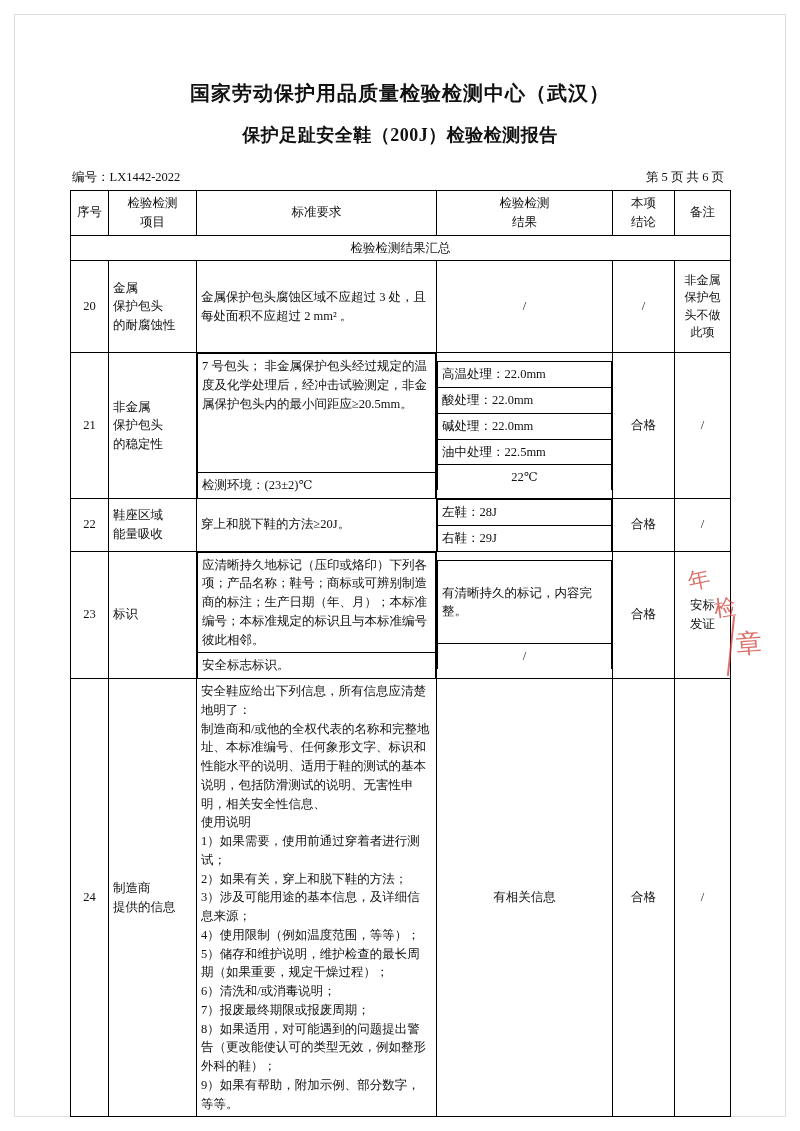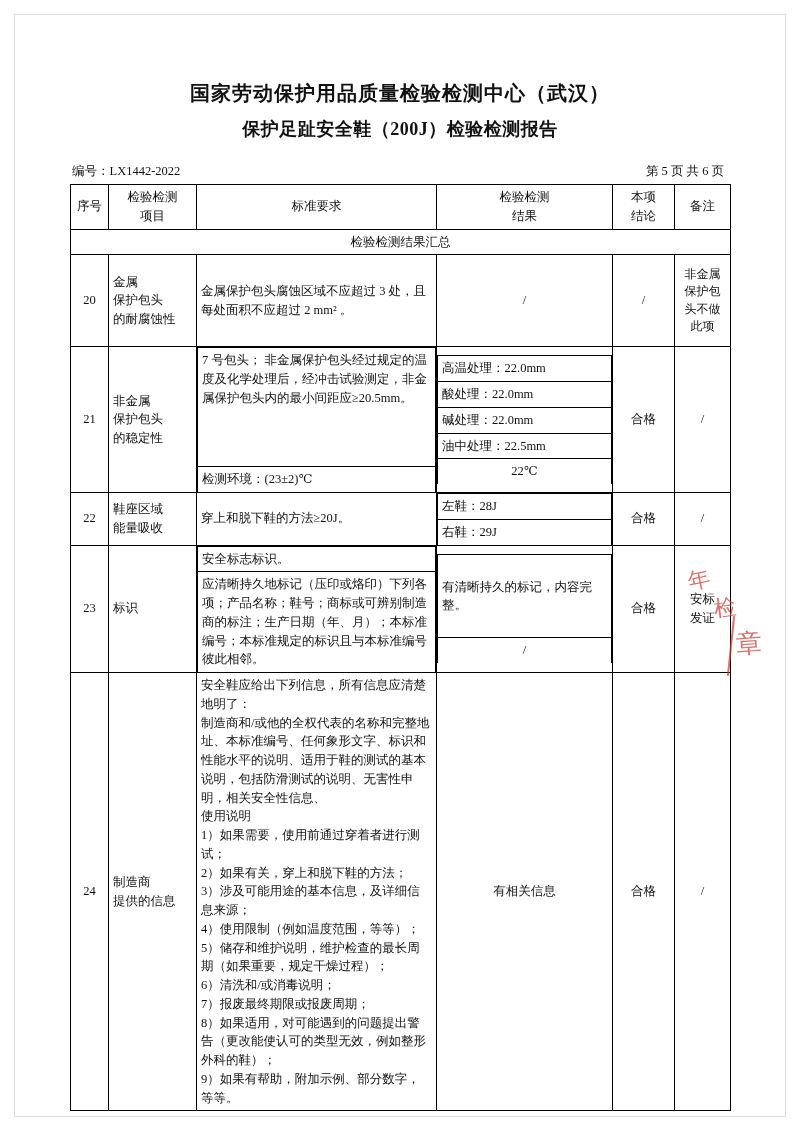--- a/index.html
+++ b/index.html
@@ -40,21 +40,21 @@
     letter-spacing: 1px;
     line-height: 1.5;
     color: #111;
   }
   .title-sub {
     text-align: center;
     font-size: 18px;
     font-weight: bold;
     letter-spacing: 0.5px;
     line-height: 1.5;
-    margin-top: 8px;
+    margin-top: 14px;
     color: #111;
   }
   .meta-row {
     display: flex;
     justify-content: space-between;
     align-items: center;
     font-size: 12.5px;
     margin-top: 20px;
     color: #111;
   }
@@ -262,24 +262,24 @@
           <td class="c-center">/</td>
         </tr>
 
         <tr style="height:104px">
           <td class="c-center">23</td>
           <td class="item-name" style="white-space:pre-line">标识</td>
           <td class="v-top" style="padding:0">
             <table class="sub-table">
               <tbody>
                   <tr>
+                <td class="req-text" style="height:76px;vertical-align:top">应清晰持久地标记（压印或烙印）下列各项；产品名称；鞋号；商标或可辨别制造商的标注；生产日期（年、月）；本标准编号；本标准规定的标识且与本标准编号彼此相邻。</td>
+              </tr>
+              <tr>
                 <td class="req-text">安全标志标识。</td>
-              </tr>
-              <tr>
-                <td class="req-text" style="height:76px;vertical-align:top">应清晰持久地标记（压印或烙印）下列各项；产品名称；鞋号；商标或可辨别制造商的标注；生产日期（年、月）；本标准编号；本标准规定的标识且与本标准编号彼此相邻。</td>
               </tr>
             </tbody>
               </table>
           </td>
           <td class="v-top" style="padding:0">
             <table class="sub-table">
               <tbody>
                   <tr>
                 <td style="height:76px;vertical-align:middle">有清晰持久的标记，内容完整。</td>
               </tr>

